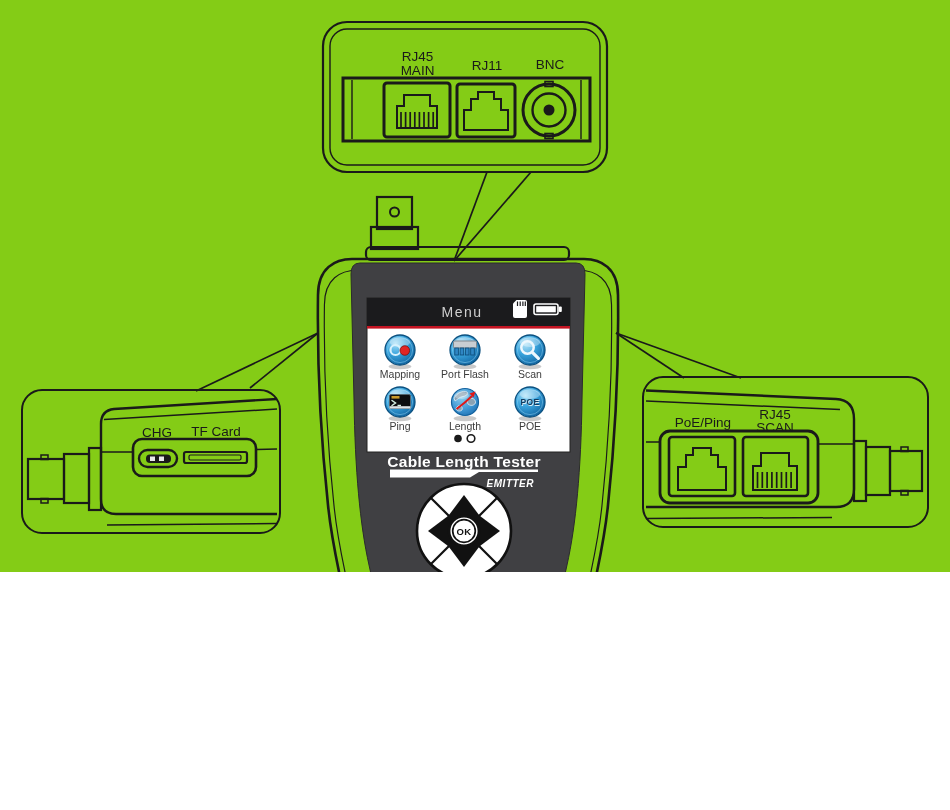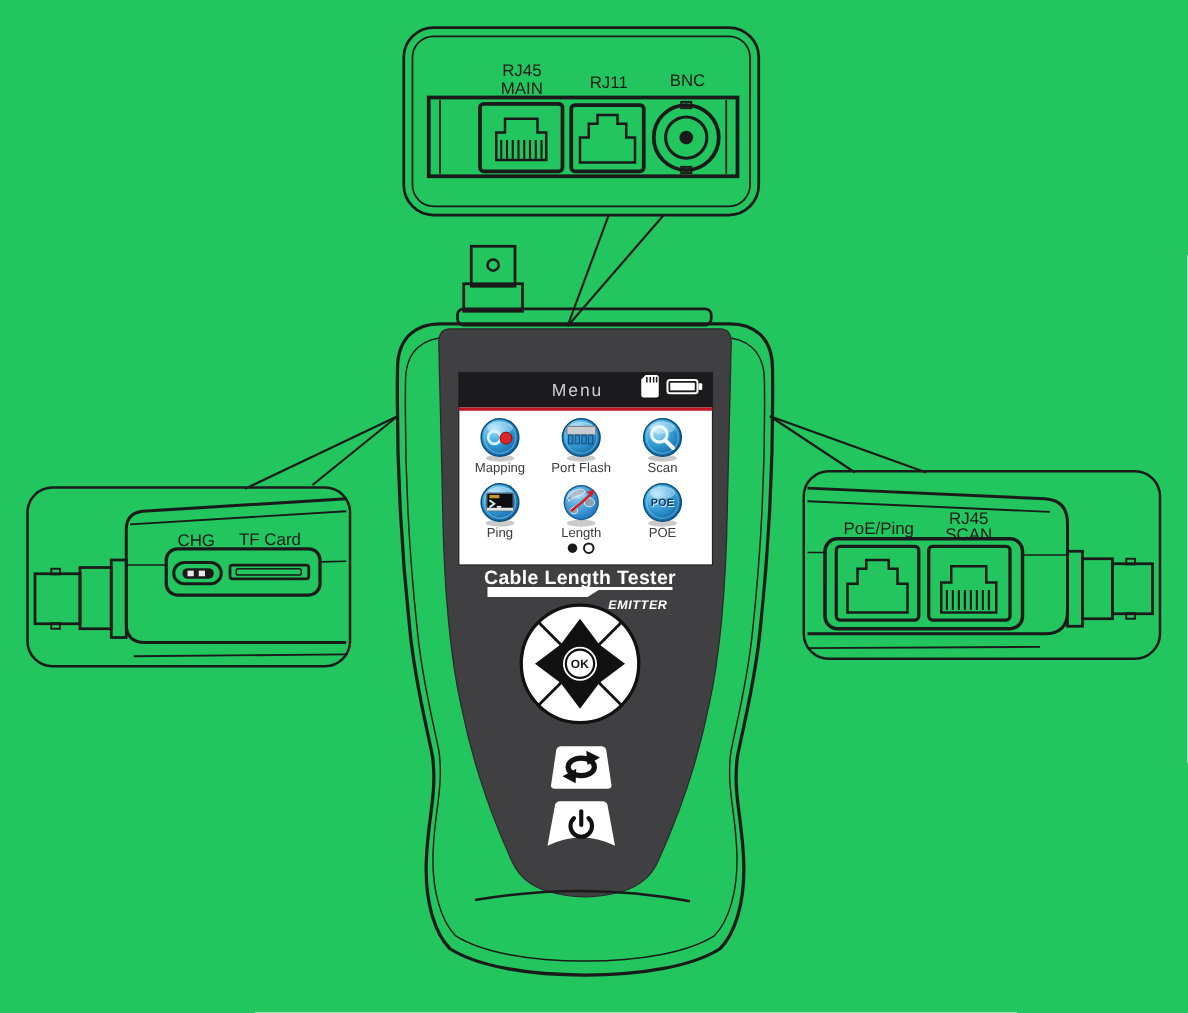--- a/index.html
+++ b/index.html
@@ -1,16 +1,16 @@
 <!DOCTYPE html>
 <html><head>
 <meta charset="utf-8">
 <style>
   html,body{margin:0;padding:0;background:#ffffff;}
-  #stage{position:relative;width:950px;height:810px;background:#22c55e;overflow:hidden;}
+  #stage{position:relative;width:950px;height:572px;background:#84cc16;overflow:hidden;}
   svg{position:absolute;left:0;top:0;}
   text{font-family:"Liberation Sans","DejaVu Sans",sans-serif;}
   .port-lbl{font-size:13.5px;fill:#1a1a1a;text-anchor:middle;}
   .menu-title{font-size:14px;fill:#cfcfcf;text-anchor:middle;letter-spacing:1.5px;}
   .icon-lbl{font-size:10.5px;fill:#3c3c3c;text-anchor:middle;}
   .brand{font-size:15.5px;font-weight:bold;fill:#ffffff;text-anchor:middle;letter-spacing:0.3px;}
   .emitter{font-size:10px;font-weight:bold;font-style:italic;fill:#ffffff;text-anchor:end;letter-spacing:0.5px;}
   .ok-lbl{font-size:9.5px;font-weight:bold;fill:#111111;text-anchor:middle;letter-spacing:0.3px;}
   .poe-txt{font-size:8.5px;font-weight:bold;text-anchor:middle;letter-spacing:0.3px;}
   .ln{stroke:#1a1a1a;fill:none;}

